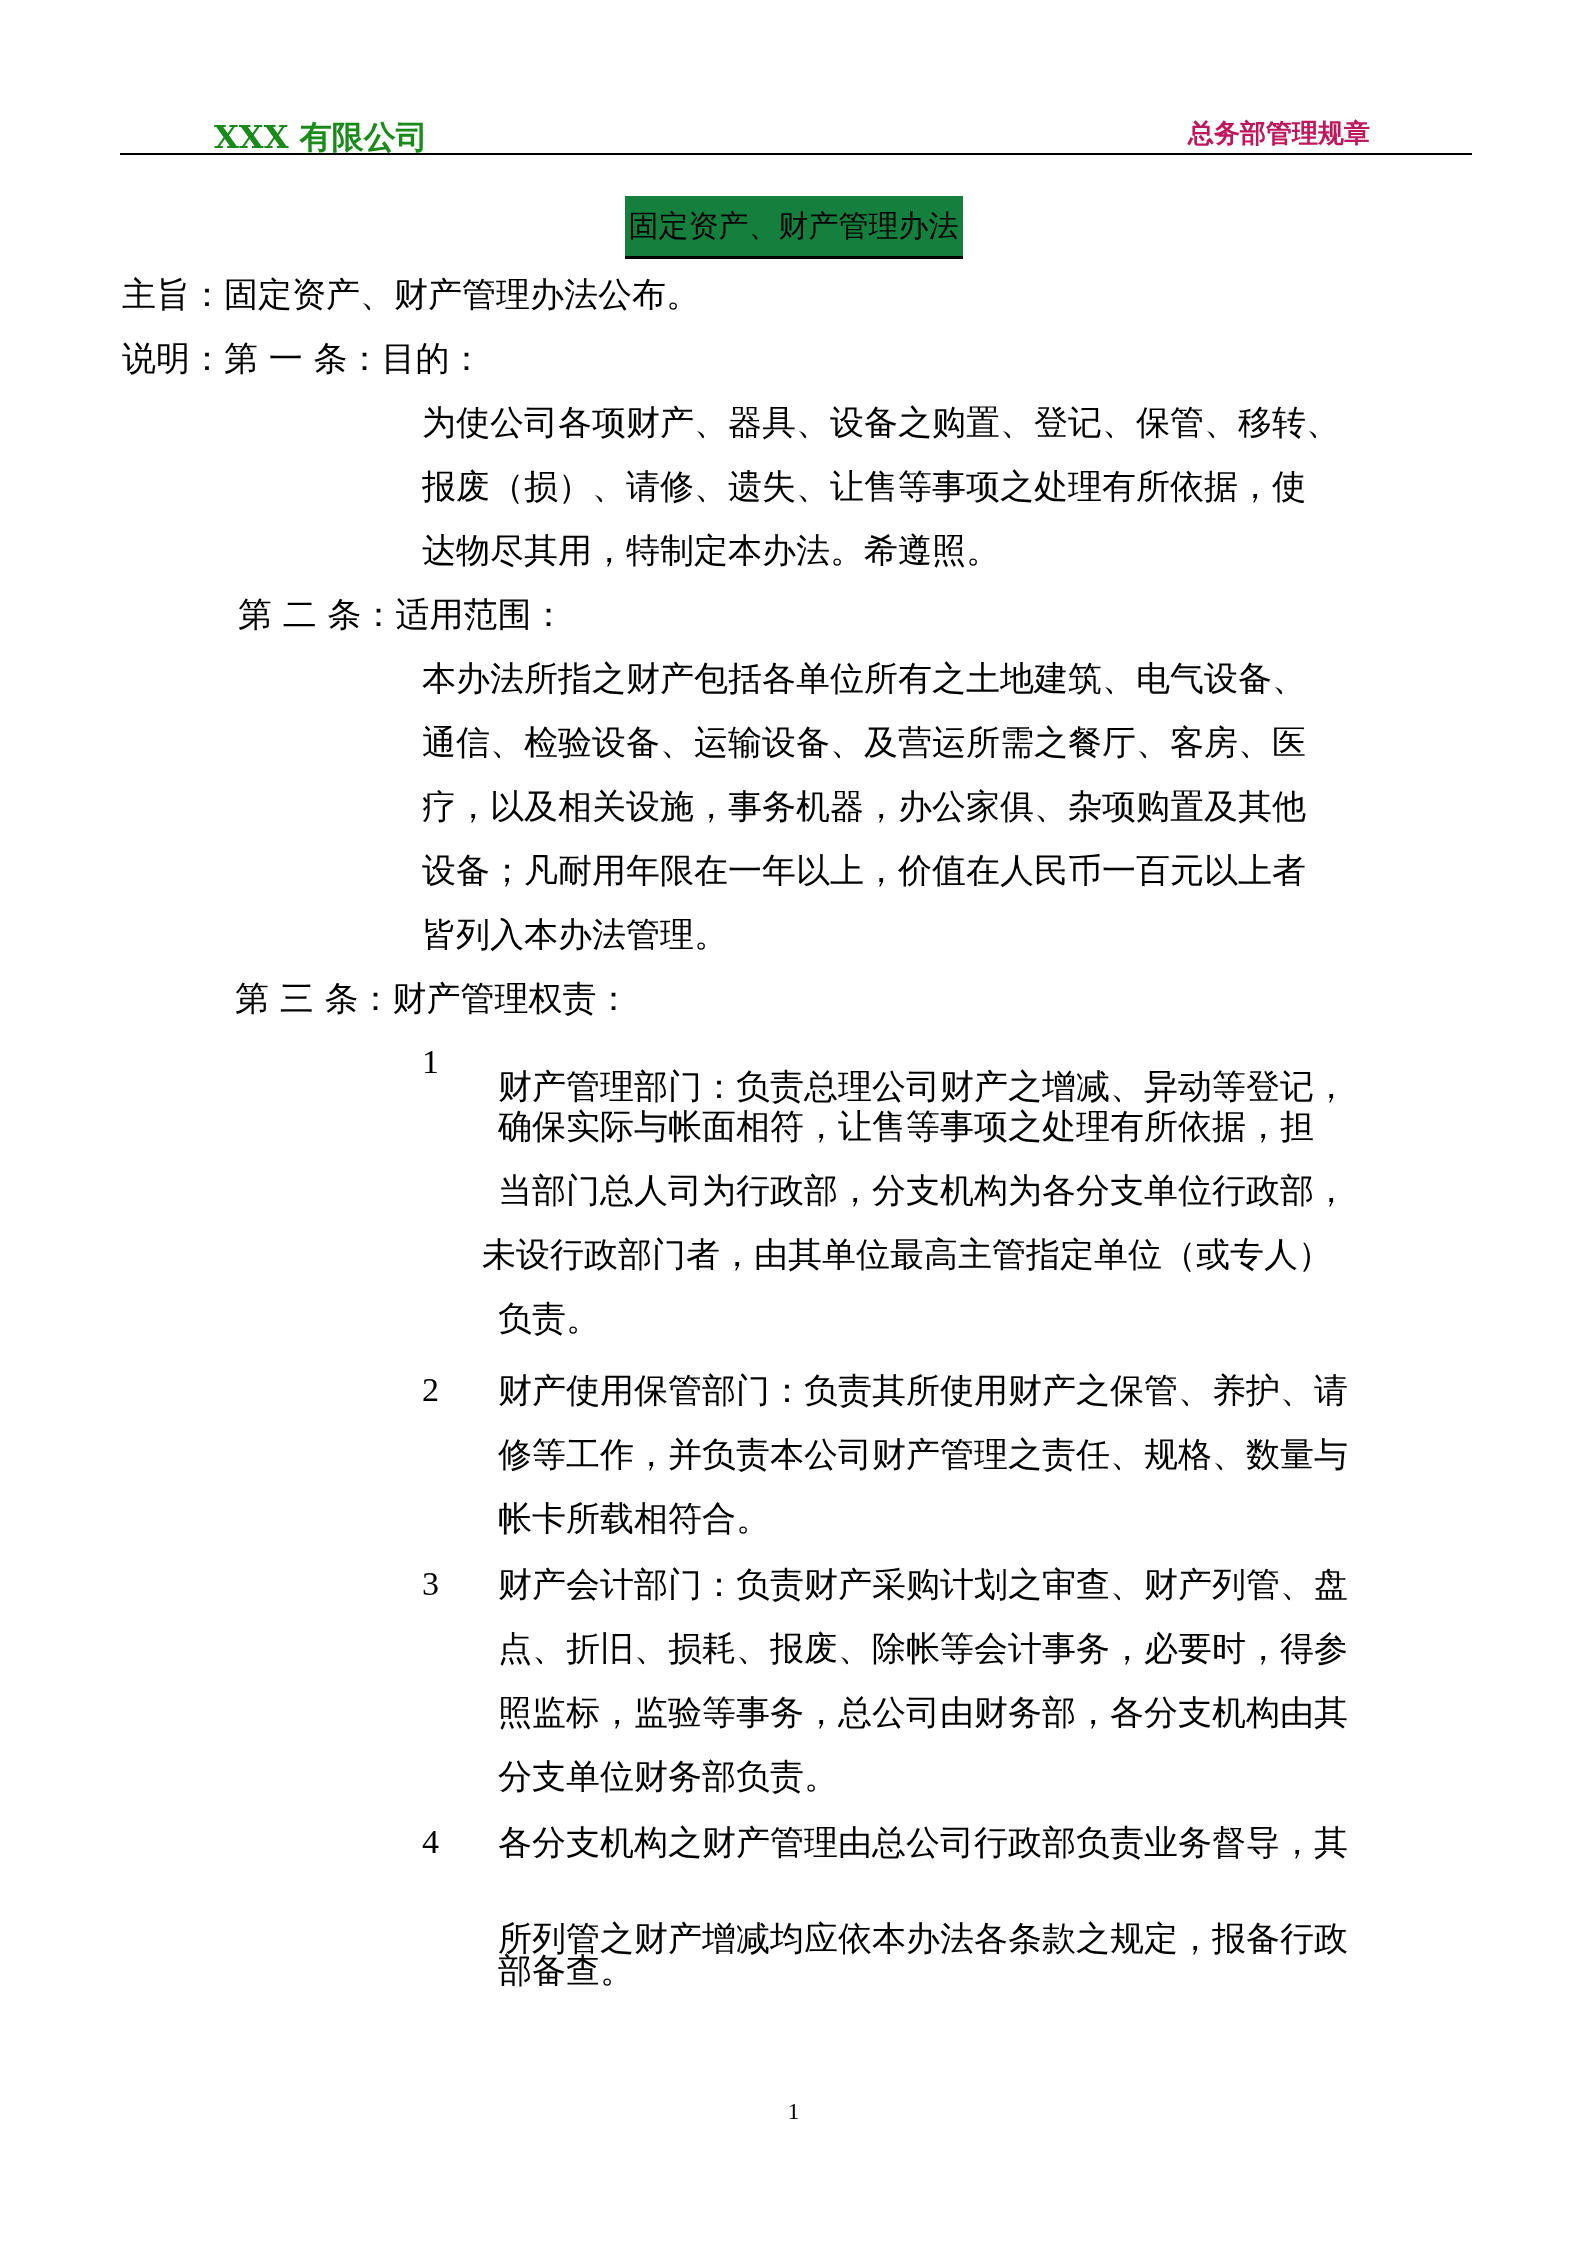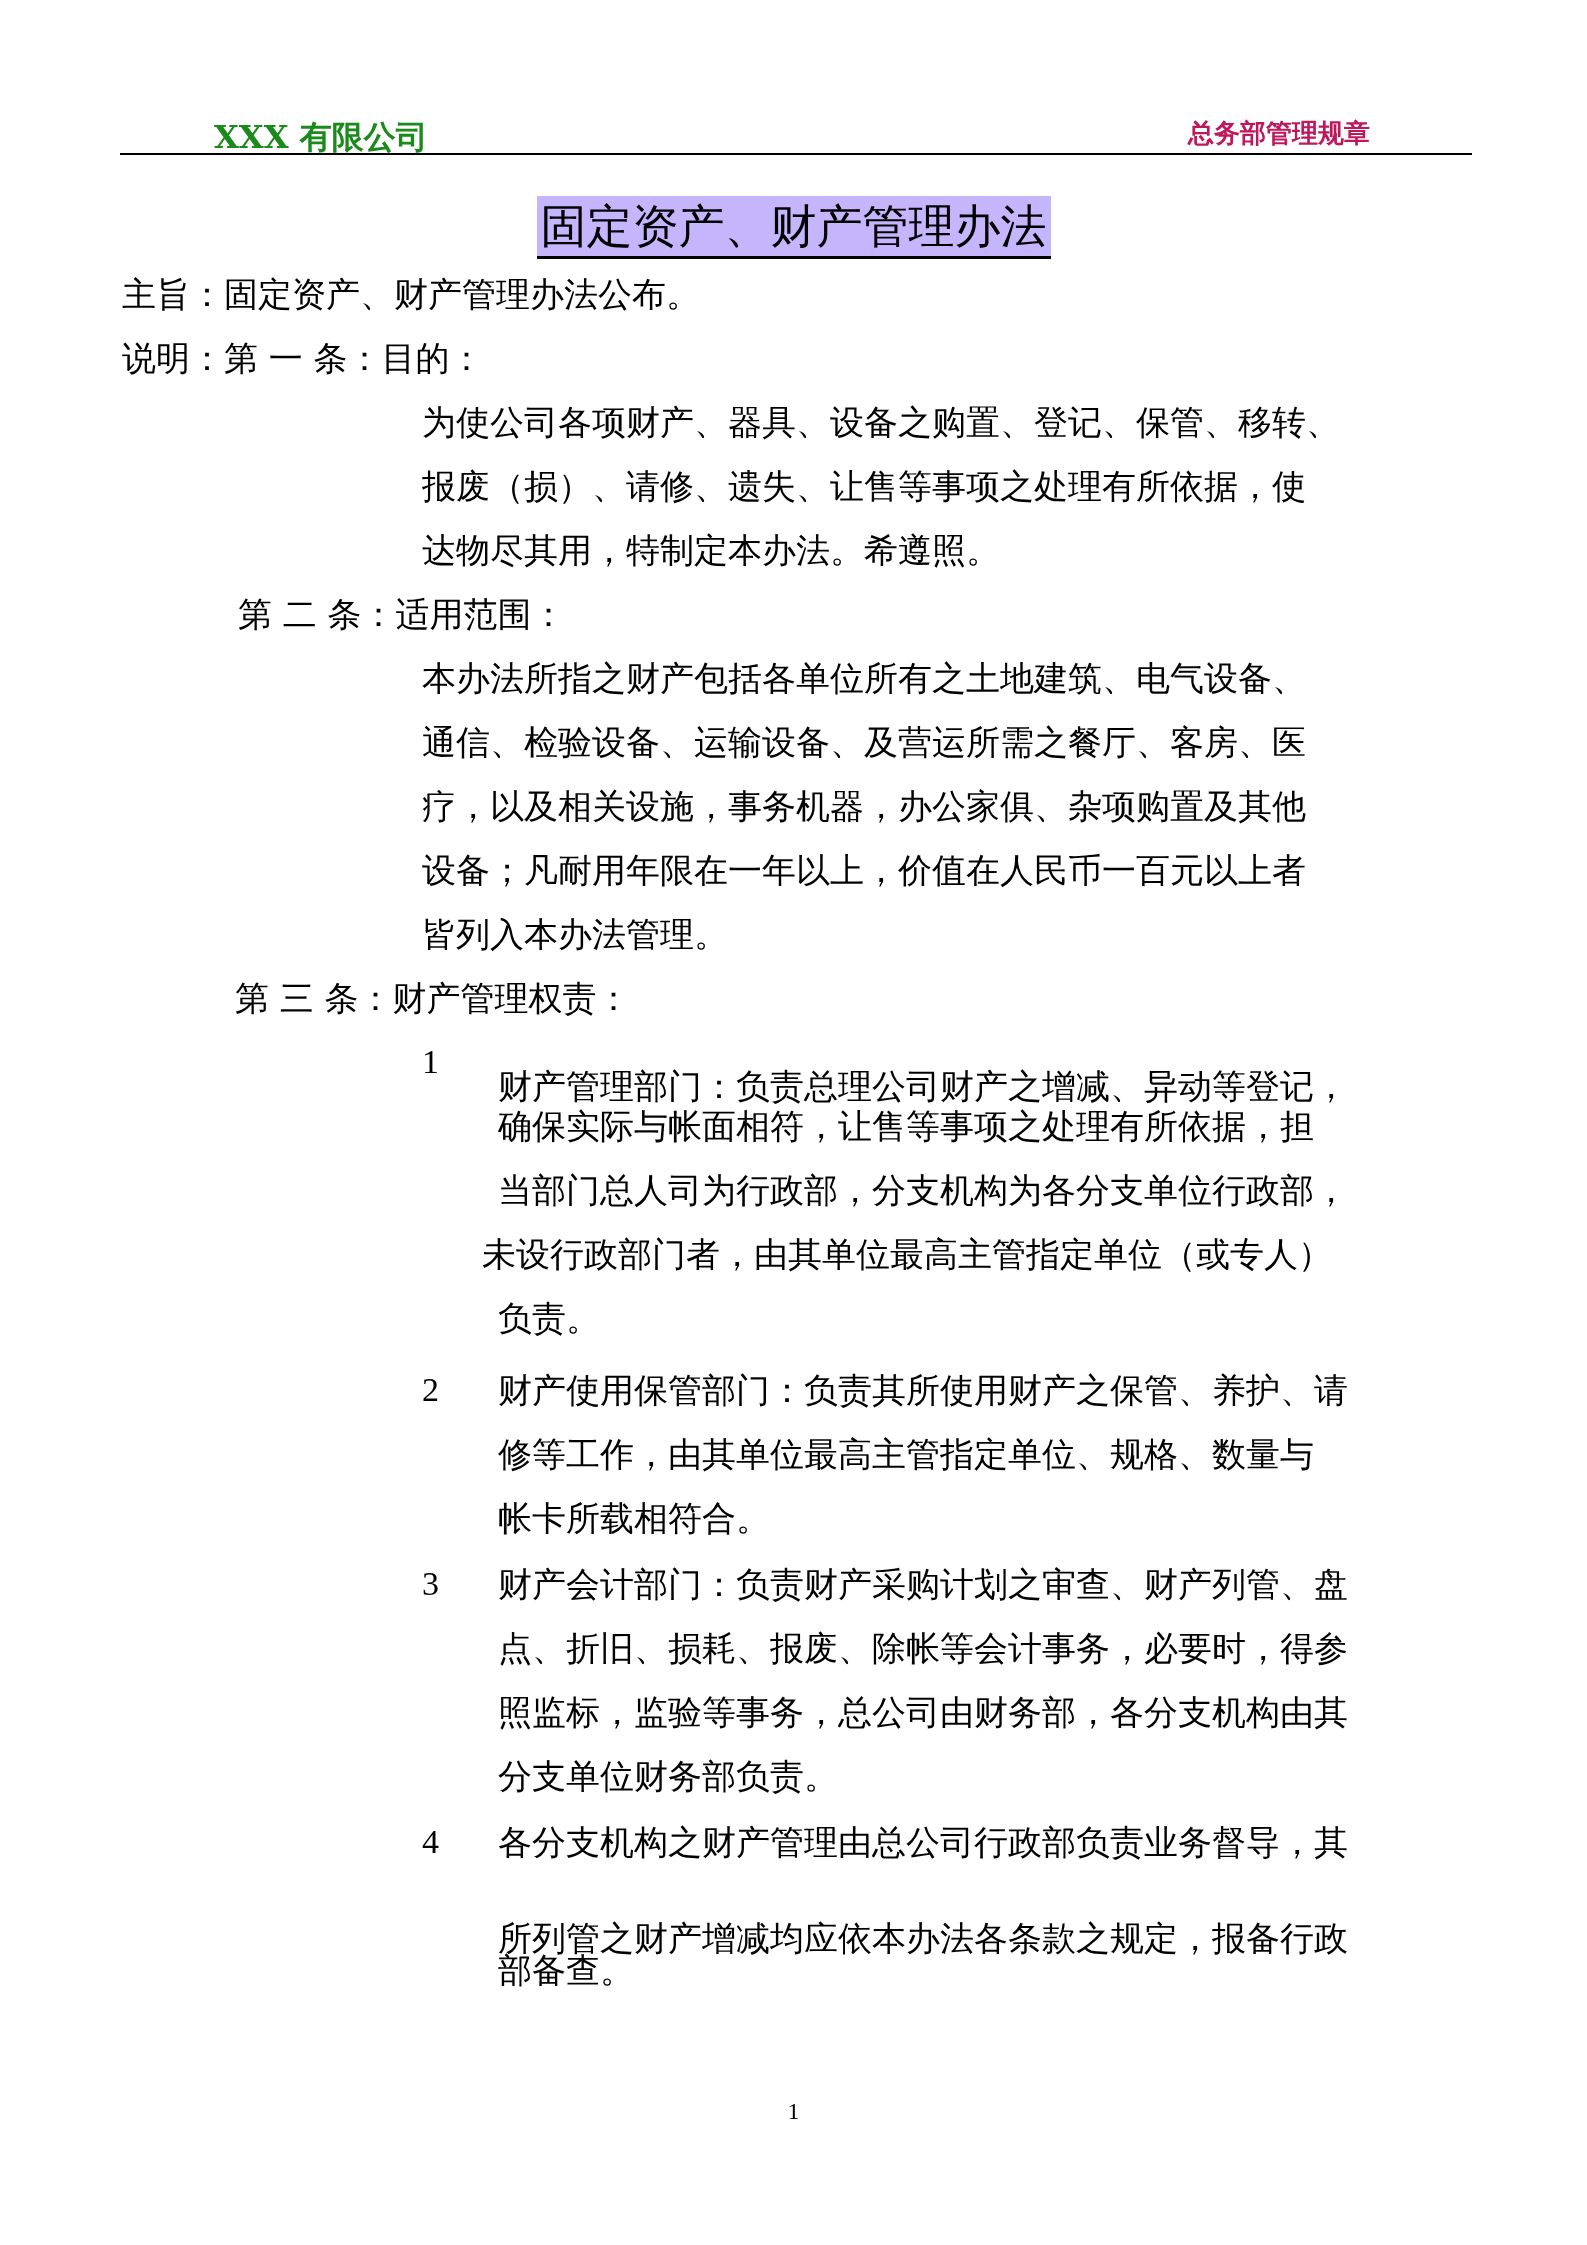--- a/index.html
+++ b/index.html
@@ -3,21 +3,21 @@
 <meta charset="utf-8">
 <style>
   html, body { margin: 0; padding: 0; background: #ffffff; }
   body { width: 1587px; height: 2245px; position: relative; overflow: hidden;
          font-family: "DejaVu Serif", "Liberation Serif", serif; color: #000; }
   .header { position: absolute; left: 120px; top: 112px; width: 1352px; height: 44px; }
   .header .left { position: absolute; left: 94px; top: 4px; font-size: 32px; font-weight: bold; color: #1a8a1a; }
   .header .right { position: absolute; right: 102px; top: 4px; font-size: 26px; font-weight: bold; color: #be185d; }
   .header-rule { position: absolute; left: 120px; top: 153px; width: 1352px; height: 2px; background: #000; }
   .title-wrap { position: absolute; left: 0; width: 1587px; top: 196px; text-align: center; }
-  .title { display: inline-block; background: #c4b5fd; font-size: 46px; padding: 0 4px;
+  .title { display: inline-block; background: #15803d; font-size: 30px; padding: 0 4px;
            line-height: 60px; border-bottom: 3px solid #000; }
   .line { position: absolute; font-size: 34px; line-height: 40px; white-space: nowrap; }
   .num { position: absolute; font-size: 34px; line-height: 40px; font-family: "Liberation Serif", serif; }
   .page-num { position: absolute; left: 0; width: 1587px; top: 2098px; text-align: center;
               font-size: 24px; font-family: "Liberation Serif", serif; }
 </style>
 </head>
 <body>
 
 <div class="header">
@@ -48,21 +48,21 @@
 
 <div class="num" style="left:422px; top:1042px;">1</div>
 <div class="line" style="left:498px; top:1042px;margin-top:24px;">财产管理部门：负责总理公司财产之增减、异动等登记，</div>
 <div class="line" style="left:498px; top:1106px;">确保实际与帐面相符，让售等事项之处理有所依据，担</div>
 <div class="line" style="left:498px; top:1170px;">当部门总人司为行政部，分支机构为各分支单位行政部，</div>
 <div class="line" style="left:482px; top:1234px;">未设行政部门者，由其单位最高主管指定单位（或专人）</div>
 <div class="line" style="left:498px; top:1298px;">负责。</div>
 
 <div class="num" style="left:422px; top:1370px;">2</div>
 <div class="line" style="left:498px; top:1370px;">财产使用保管部门：负责其所使用财产之保管、养护、请</div>
-<div class="line" style="left:498px; top:1434px;">修等工作，由其单位最高主管指定单位、规格、数量与</div>
+<div class="line" style="left:498px; top:1434px;">修等工作，并负责本公司财产管理之责任、规格、数量与</div>
 <div class="line" style="left:498px; top:1498px;">帐卡所载相符合。</div>
 
 <div class="num" style="left:422px; top:1564px;">3</div>
 <div class="line" style="left:498px; top:1564px;">财产会计部门：负责财产采购计划之审查、财产列管、盘</div>
 <div class="line" style="left:498px; top:1628px;">点、折旧、损耗、报废、除帐等会计事务，必要时，得参</div>
 <div class="line" style="left:498px; top:1692px;">照监标，监验等事务，总公司由财务部，各分支机构由其</div>
 <div class="line" style="left:498px; top:1756px;">分支单位财务部负责。</div>
 
 <div class="num" style="left:422px; top:1822px;">4</div>
 <div class="line" style="left:498px; top:1822px;">各分支机构之财产管理由总公司行政部负责业务督导，其</div>

